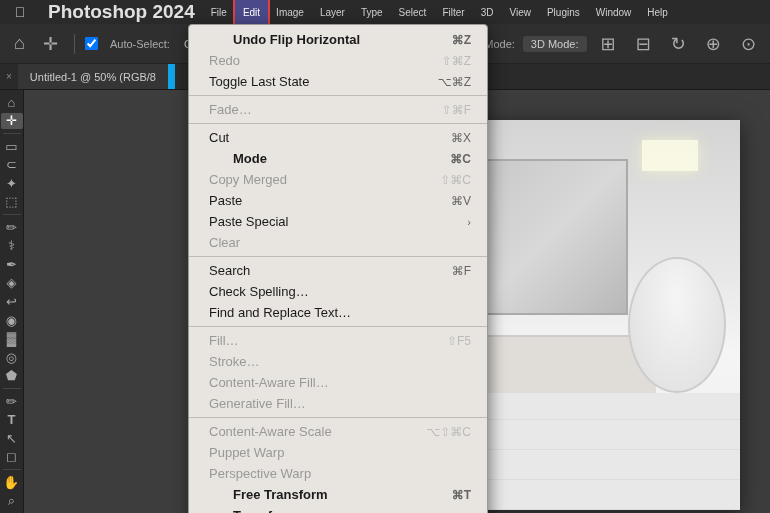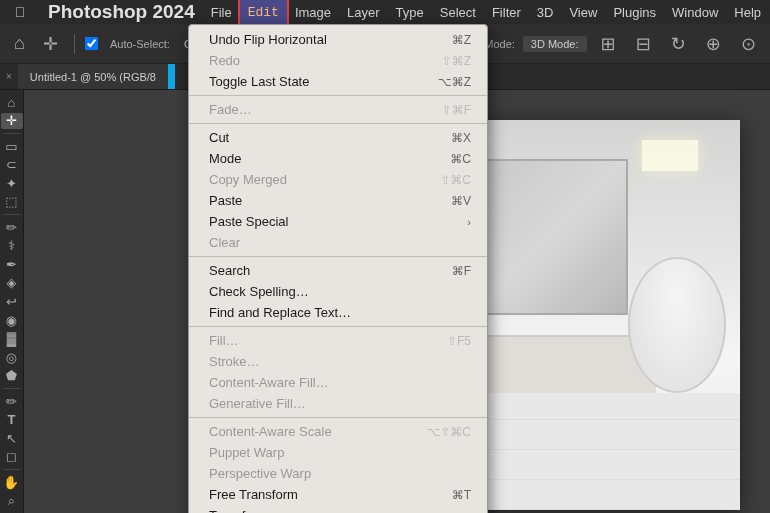--- a/index.html
+++ b/index.html
@@ -36,34 +36,33 @@
       font-weight: 600;
       padding: 0 8px;
     }
     .menu-bar-items {
       display: flex;
       align-items: center;
       height: 100%;
     }
     .menu-bar-item {
       color: #d0d0d0;
-      font-size: 13px;
+      font-size: 10px;
       padding: 0 8px;
       height: 100%;
       display: flex;
       align-items: center;
       cursor: pointer;
       white-space: nowrap;
     }
     
     .menu-bar-item.edit-active {
       background: #4a4a8a;
-      color: #fdba74;
+      color: #ffffff;
       outline: 2px solid #e04040;
-      font-family: Liberation Mono, monospace;
     }
 
     
     .toolbar {
       width: 770px;
       height: 40px;
       background: #2f2f2f;
       display: flex;
       align-items: center;
       padding: 0 8px;
@@ -283,21 +282,21 @@
       align-items: center;
       padding: 3px 16px 3px 20px;
       color: #1a1a1a;
       cursor: pointer;
       white-space: nowrap;
     }
     .menu-item.disabled {
       color: #999;
       cursor: default;
     }
-    .menu-item.bold { font-weight: 400; }
+    .menu-item.bold { font-weight: 700; margin-left: 24px; }
     .menu-item .shortcut {
       color: #666;
       font-size: 12px;
       margin-left: 20px;
     }
     .menu-item.disabled .shortcut { color: #bbb; }
     .menu-item .arrow { font-size: 11px; color: #666; }
     .menu-separator {
       height: 1px;
       background: #c0bcb5;

